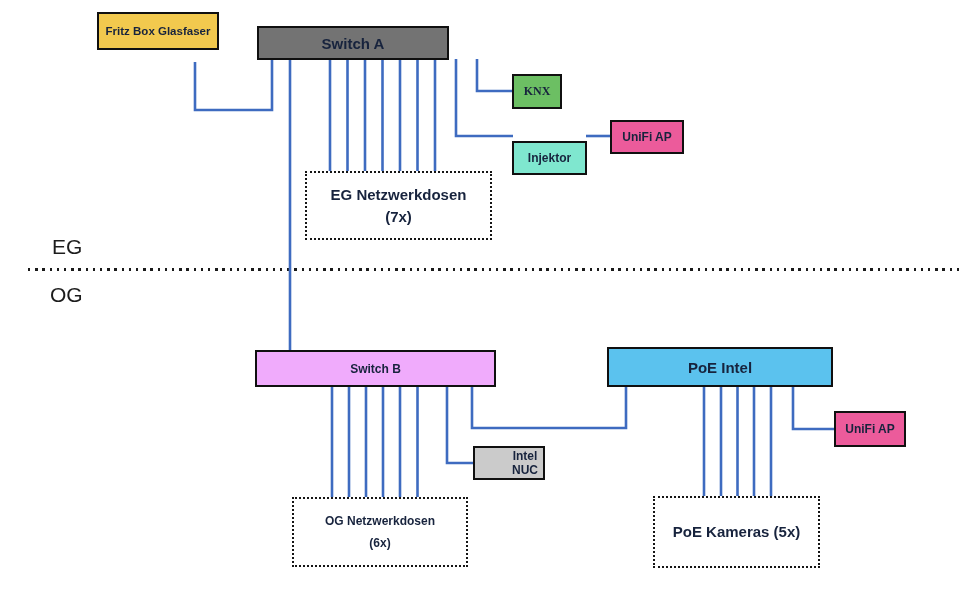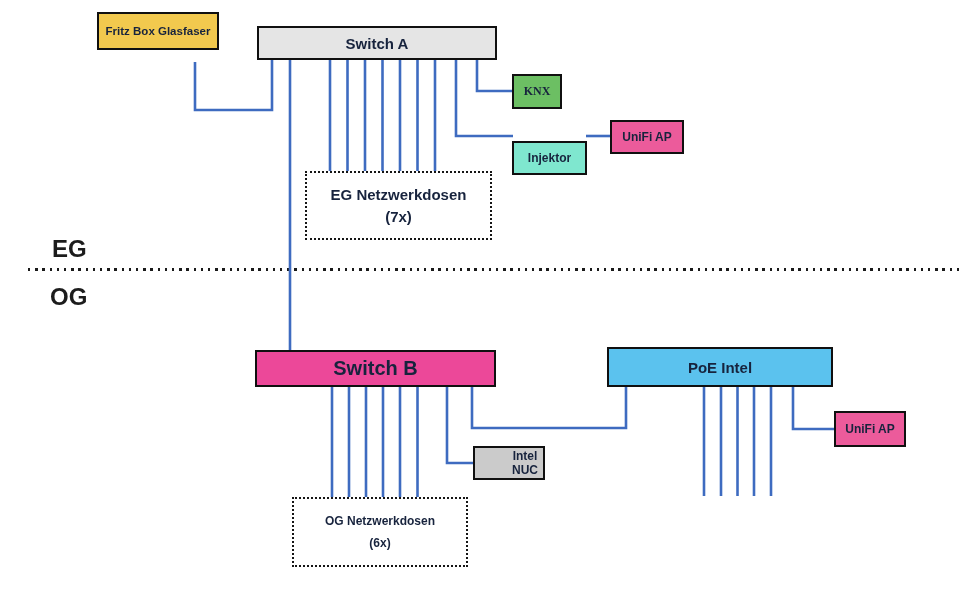--- a/index.html
+++ b/index.html
@@ -10,21 +10,21 @@
   .wires{position:absolute;left:0;top:0;z-index:1;}
   .node{
     position:absolute;z-index:2;display:flex;align-items:center;justify-content:center;
     text-align:center;font-weight:bold;color:#17233d;box-sizing:border-box;
     border:2.5px solid #101010;background:#ffffff;
   }
   .node.dotted{
     border:2px dotted #151515;background:#ffffff;flex-direction:column;line-height:22px;justify-content:center;
   }
   .floor-label{
-    position:absolute;z-index:2;font-size:24px;color:#1c1c1c;font-weight:bold;
+    position:absolute;z-index:2;font-size:21px;color:#1c1c1c;font-weight:normal;
   }
   .floor-divider{
     position:absolute;z-index:0;height:3px;
     background:repeating-linear-gradient(to right,#1a1a1a 0 2.5px,transparent 2.5px 7.2px);
   }
 </style>
 </head>
 <body>
 
 <div class="canvas">
@@ -63,56 +63,59 @@
       <line x1="754" y1="386" x2="754" y2="496"></line>
       <line x1="771" y1="386" x2="771" y2="496"></line>
       <polyline points="793,386 793,429 834,429"></polyline>
     </g>
   </svg>
 
   <div class="node" style="left: 97px; top: 12px; width: 122px; height: 38px; font-size: 11.5px; background-color: rgb(242, 201, 78);">
     <span>Fritz Box Glasfaser</span>
   </div>
 
-  <div class="node" style="left: 257px; top: 26px; width: 240px; height: 34px; font-size: 15px; background-color: #e5e5e5;">
+  <div class="node" style="left: 257px; top: 26px; width: 192px; height: 34px; font-size: 15px; background-color: #737373;">
     <span>Switch A</span>
   </div>
 
   <div class="node" style="left: 512px; top: 74px; width: 50px; height: 35px; font-size: 12px; background-color: rgb(108, 191, 99); font-family: Liberation Serif, serif;">
     <span>KNX</span>
   </div>
 
   <div class="node" style="left: 512px; top: 119px; width: 75px; height: 34px; font-size: 12px; background-color: rgb(127, 231, 207); margin-top: 22px;">
     <span>Injektor</span>
   </div>
 
   <div class="node" style="left: 610px; top: 120px; width: 74px; height: 34px; font-size: 12px; background-color: rgb(236, 91, 155);">
     <span>UniFi AP</span>
   </div>
 
   <div class="node dotted" style="left:305px;top:171px;width:187px;height:69px;font-size:15px;">
     <span>EG Netzwerkdosen</span>
     <span>(7x)</span>
   </div>
 
-  <div class="node" style="left: 255px; top: 350px; width: 241px; height: 37px; font-size: 20px; background-color: #ec4899;">
+  <div class="node" style="left: 255px; top: 350px; width: 241px; height: 37px; font-size: 12px; background-color: #f0abfc;">
     <span>Switch B</span>
   </div>
 
   <div class="node" style="left: 607px; top: 347px; width: 226px; height: 40px; font-size: 15px; background-color: rgb(91, 194, 238);">
     <span>PoE Intel</span>
   </div>
 
   <div class="node" style="left: 473px; top: 446px; width: 72px; height: 34px; font-size: 12px; background-color: rgb(203, 203, 203); padding-left: 32px;">
     <span>Intel NUC</span>
   </div>
 
   <div class="node" style="left: 834px; top: 411px; width: 72px; height: 36px; font-size: 12px; background-color: rgb(236, 91, 155);">
     <span>UniFi AP</span>
   </div>
 
   <div class="node dotted" style="left:292px;top:497px;width:176px;height:70px;font-size:12px;">
     <span>OG Netzwerkdosen</span>
     <span>(6x)</span>
   </div>
 
+  <div class="node dotted" style="left:653px;top:496px;width:167px;height:72px;font-size:15px;">
+    <span>PoE Kameras (5x)</span>
+  </div>
 
 </div>
 
 </body></html>

